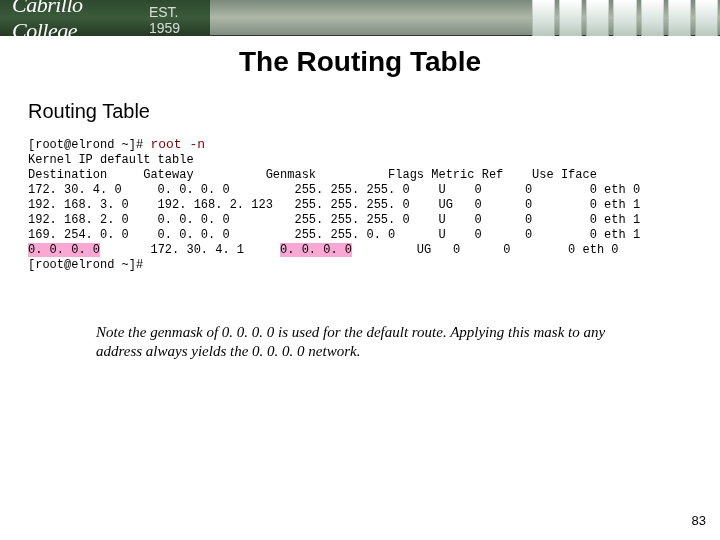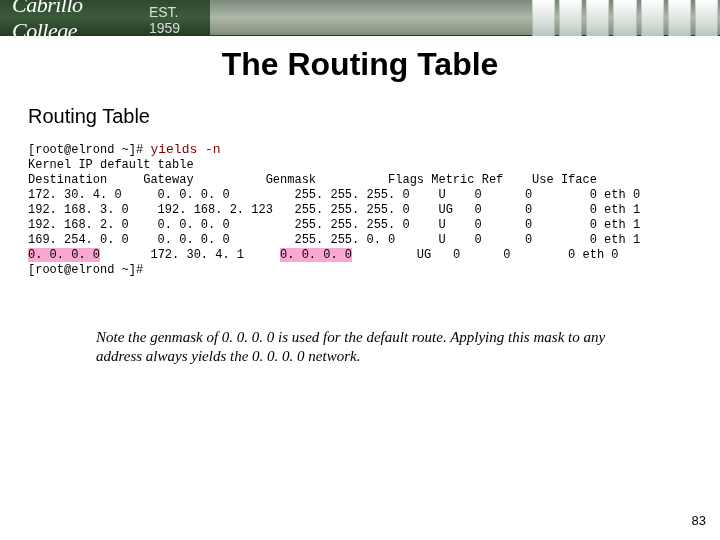--- a/index.html
+++ b/index.html
@@ -62,21 +62,21 @@
     flex: 1;
     margin: 0 2px;
     background: linear-gradient(to bottom, #fff 0%, #d7e2dc 60%, #b7c7bd 100%);
     border-left: 1px solid rgba(0,0,0,0.15);
     border-right: 1px solid rgba(0,0,0,0.15);
   }
 
   .slide-title {
     text-align: center;
     font-family: Verdana, sans-serif;
-    font-size: 32px;
+    font-size: 28px;
     margin-top: 10px;
     color: #000;
   }
   .section-title {
     font-family: Verdana, sans-serif;
     font-size: 20px;
     font-weight: normal;
     margin: 22px 0 14px 28px;
     color: #000;
   }
@@ -131,21 +131,21 @@
       <div class="col"></div>
       <div class="col"></div>
       <div class="col"></div>
   </div>
 </div>
 
 <h1 class="slide-title">The Routing Table</h1>
 
 <h2 class="section-title">Routing Table</h2>
 
-<div class="terminal"><span>[root@elrond ~]# </span><span class="cmd">yields -n</span>
+<div class="terminal"><span>[root@elrond ~]# </span><span class="cmd">root -n</span>
 <span>Kernel IP default table</span>
 <span>Destination     Gateway          Genmask          Flags Metric Ref    Use Iface</span>
 <span>172. 30. 4. 0     0. 0. 0. 0         255. 255. 255. 0    U    0      0        0 eth 0</span>
 <span>192. 168. 3. 0    192. 168. 2. 123   255. 255. 255. 0    UG   0      0        0 eth 1</span>
 <span>192. 168. 2. 0    0. 0. 0. 0         255. 255. 255. 0    U    0      0        0 eth 1</span>
 <span>169. 254. 0. 0    0. 0. 0. 0         255. 255. 0. 0      U    0      0        0 eth 1</span>
 <span class="hl">0. 0. 0. 0</span><span>       172. 30. 4. 1     </span><span class="hl">0. 0. 0. 0</span><span>         UG   0      0        0 eth 0</span>
 <span>[root@elrond ~]#</span></div>
 
 <p class="note">Note the genmask of 0. 0. 0. 0 is used for the default route. Applying this mask to any address always yields the 0. 0. 0. 0 network.</p>

